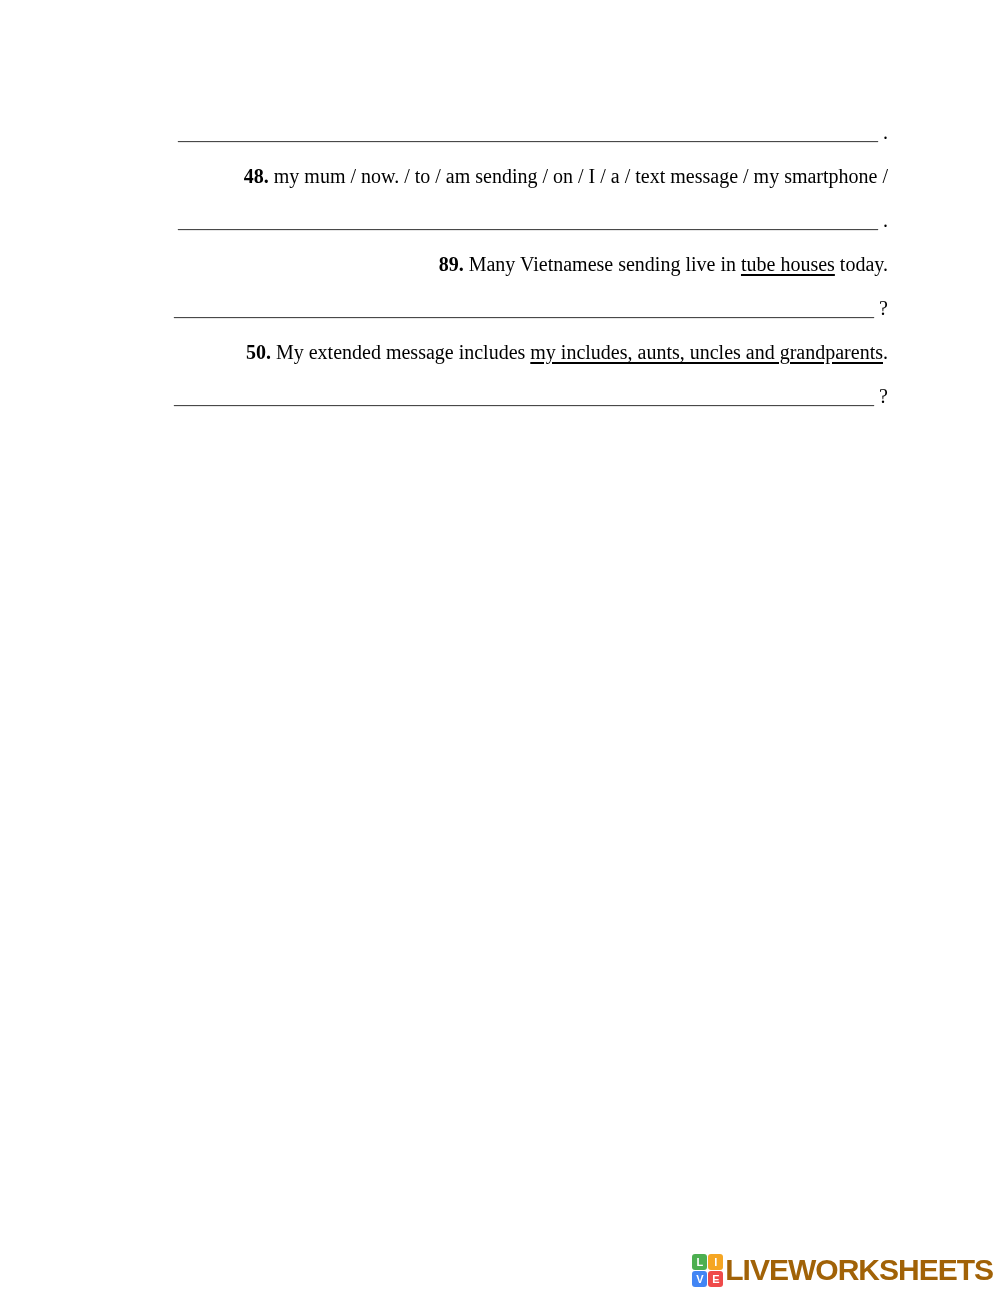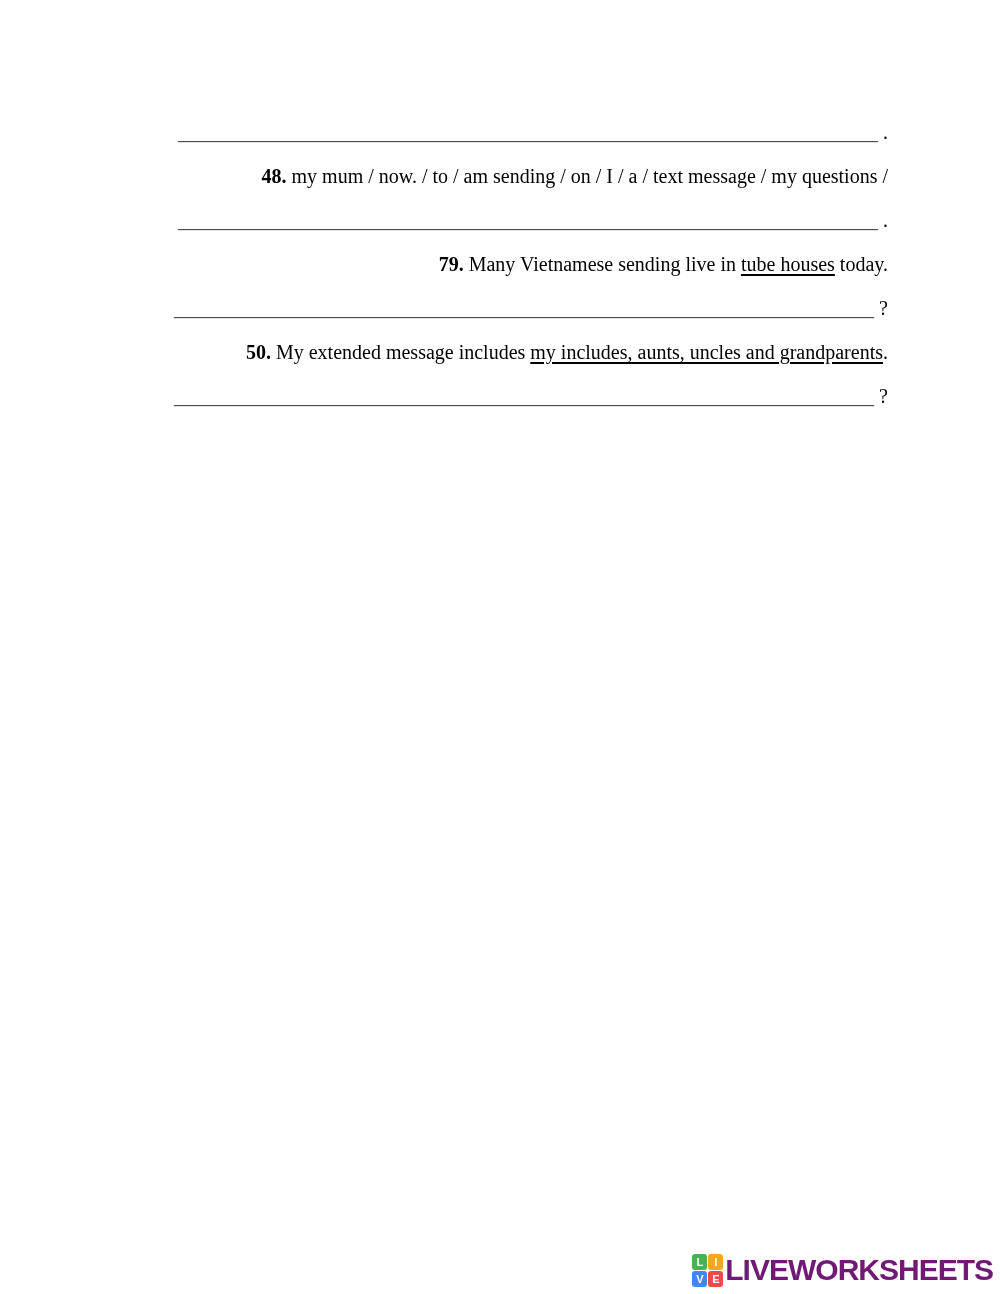--- a/index.html
+++ b/index.html
@@ -74,30 +74,30 @@
 <body>
 
 <div class="content">
 
   <p class="row blank-row">
     <span class="blank">______________________________________________________________________</span><span class="punct">.</span>
   </p>
 
   <p class="row">
     <span class="q-number">48.</span>
-    <span>my mum / now. / to / am sending / on / I / a / text message / my questions /</span>
+    <span>my mum / now. / to / am sending / on / I / a / text message / my smartphone /</span>
   </p>
 
   <p class="row blank-row">
     <span class="blank">______________________________________________________________________</span><span class="punct">.</span>
   </p>
 
 
   <p class="row">
-    <span class="q-number">79.</span>
+    <span class="q-number">89.</span>
     <span>Many Vietnamese sending live in </span><span class="u">tube houses</span><span> today.</span>
   </p>
 
   <p class="row blank-row">
     <span class="blank">______________________________________________________________________</span><span class="punct">?</span>
   </p>
 
   <p class="row q50-row">
     <span class="q-number">50.</span>
     <span>My extended message includes </span><span class="u">my includes, aunts, uncles and grandparents</span><span>.</span>
@@ -109,14 +109,14 @@
 
 </div>
 
 <div class="brand">
   <div class="brand-tiles">
     <span class="tile" style="background: rgb(76, 175, 80);">L</span>
     <span class="tile" style="background: rgb(245, 166, 35);">I</span>
     <span class="tile" style="background: rgb(66, 133, 244);">V</span>
     <span class="tile" style="background: rgb(239, 74, 74);">E</span>
   </div>
-  <span class="brand-text" style="color: #701a75;">LIVEWORKSHEETS</span>
+  <span class="brand-text" style="color: #a16207;">LIVEWORKSHEETS</span>
 </div>
 
 </body></html>

